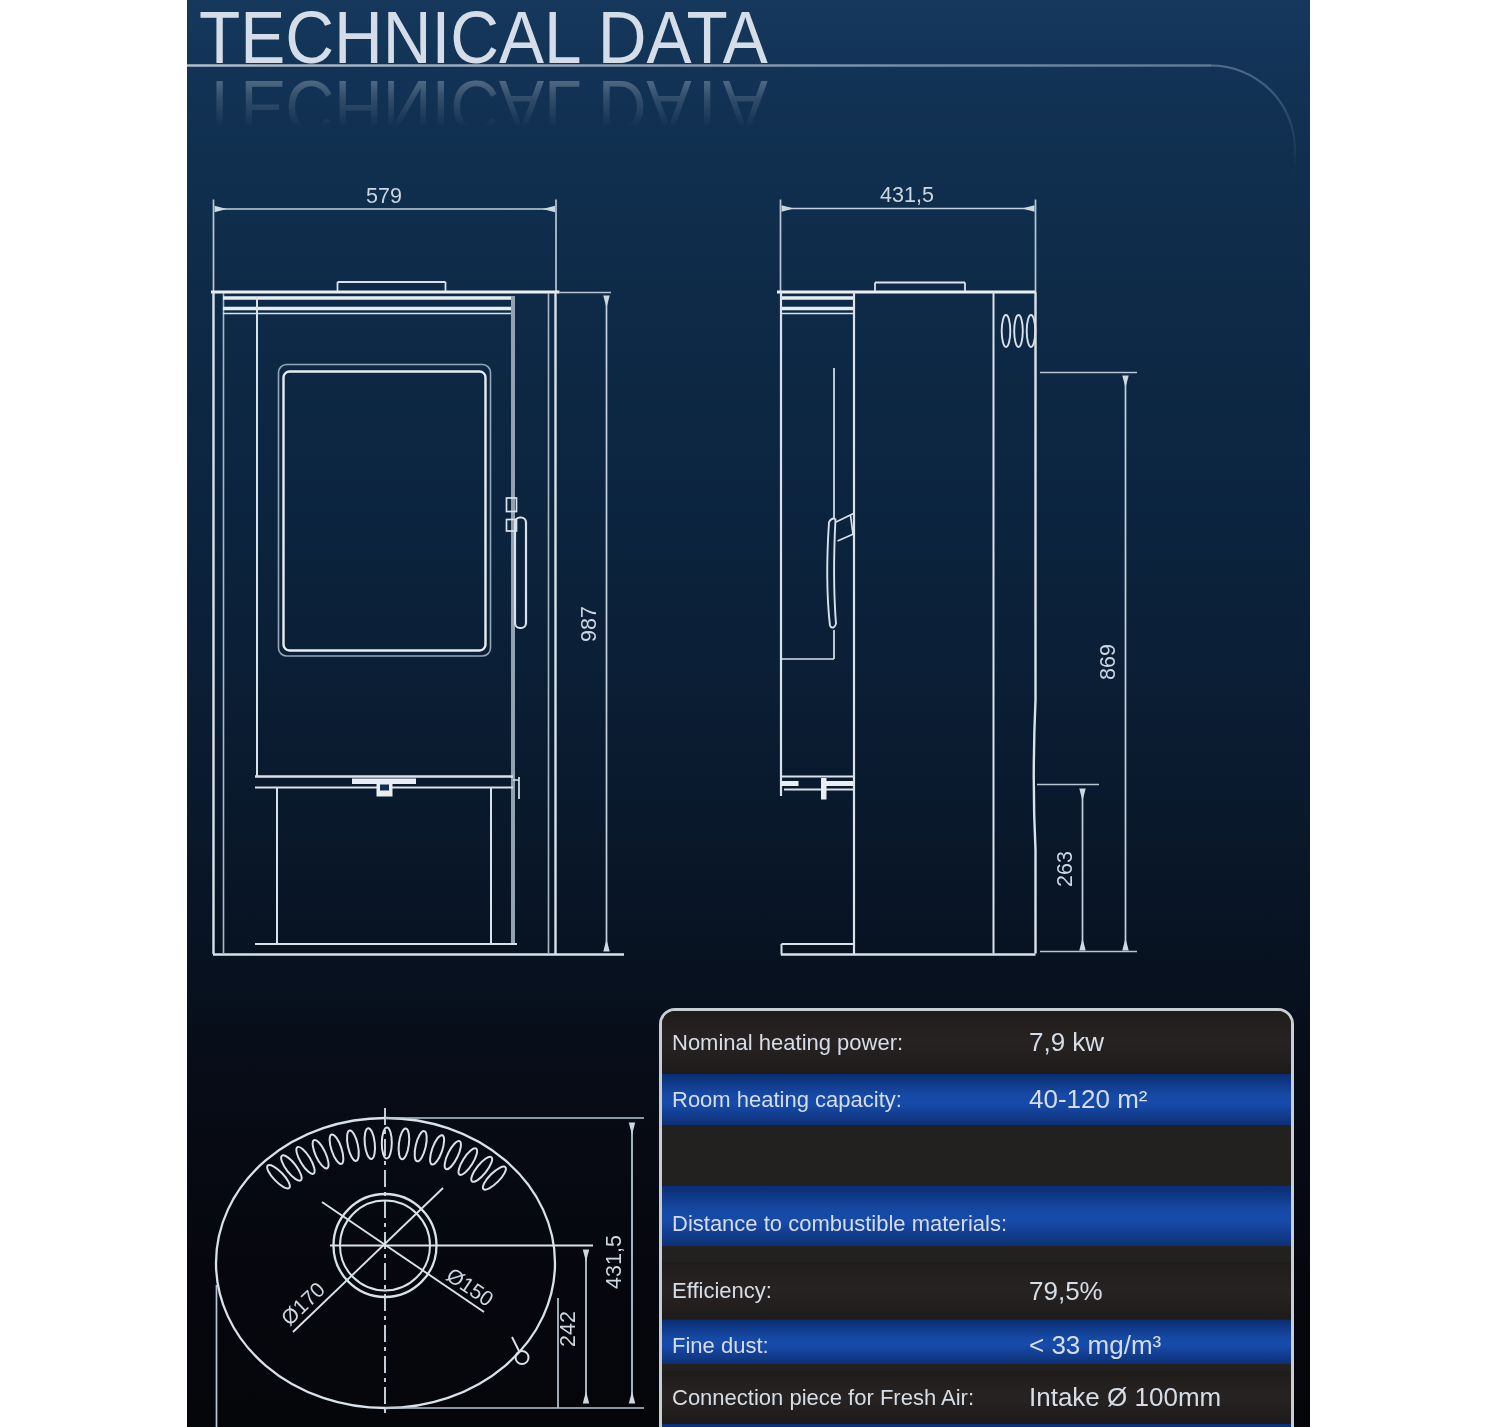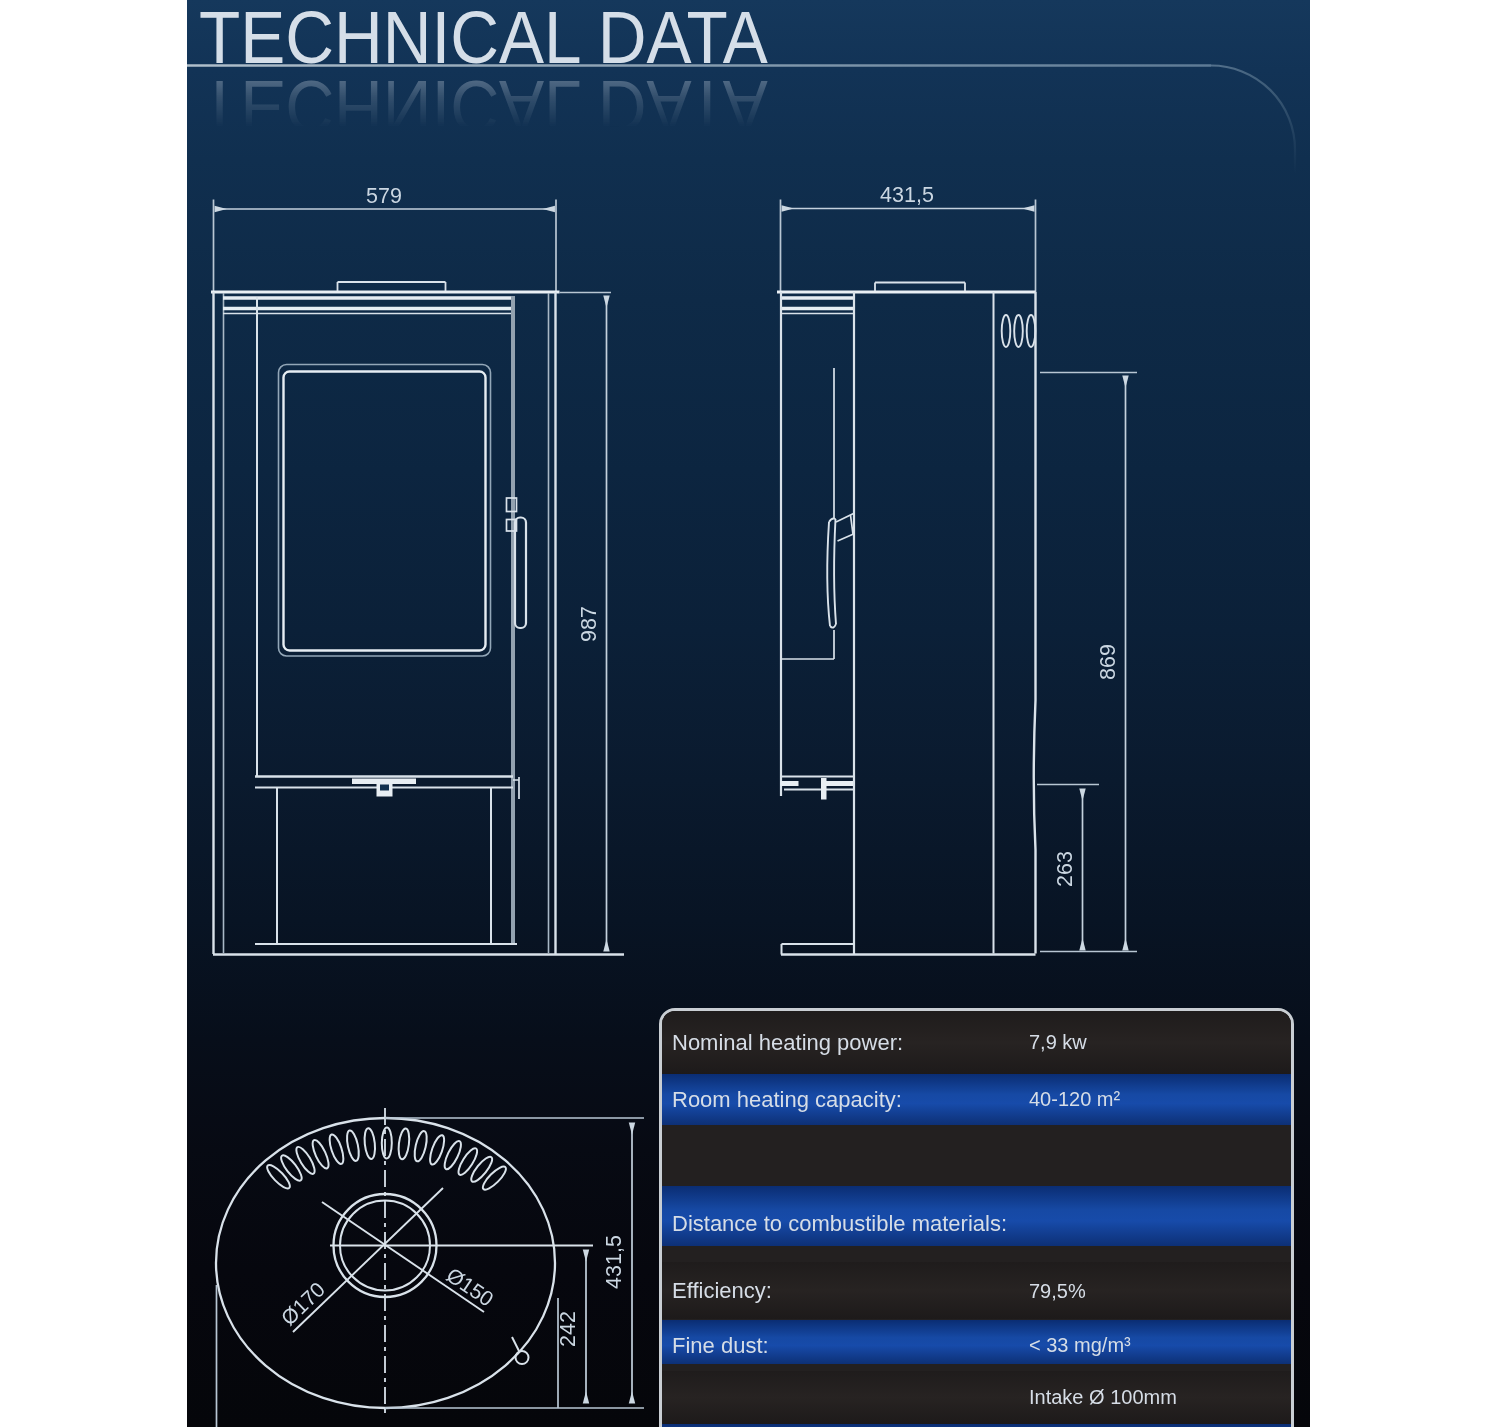--- a/index.html
+++ b/index.html
@@ -16,21 +16,21 @@
  -webkit-mask-image:linear-gradient(to top,rgba(0,0,0,0.42) 0%,rgba(0,0,0,0.17) 38%,rgba(0,0,0,0.0) 78%);
  mask-image:linear-gradient(to top,rgba(0,0,0,0.42) 0%,rgba(0,0,0,0.17) 38%,rgba(0,0,0,0.0) 78%);}
 #dwg{position:absolute;left:0;top:0;}
 
 #tbl{position:absolute;left:472px;top:1008px;width:635px;height:446px;box-sizing:border-box;
  border:3px solid #c9ced3;border-radius:16px;background:#232020;overflow:hidden;}
 .row{position:absolute;left:0;width:629px;}
 .blue{background:linear-gradient(180deg,#0a2d73 0%,#1649a4 40%,#174baa 58%,#0d3076 100%);}
 .dark{background:linear-gradient(180deg,#1f1c1c 0%,#272322 50%,#1d1a1a 100%);}
 .lab{position:absolute;left:10px;font-size:22px;color:#d6dde6;white-space:nowrap;}
-.val{position:absolute;left:367px;font-size:20px;color:#d6dde6;white-space:nowrap;}
+.val{position:absolute;left:367px;font-size:26px;color:#d6dde6;white-space:nowrap;}
 </style>
 </head>
 <body>
 <div id="page">
  <div id="content">
   <div id="titleref">TECHNICAL DATA</div>
   <div id="title">TECHNICAL DATA</div>
   <svg id="dwg" width="1123" height="1427" viewBox="0 0 1123 1427" fill="none">
    <defs>
     <marker id="ar" viewBox="0 0 12 8" refX="11.3" refY="4" markerWidth="13" markerHeight="8.6" orient="auto-start-reverse" markerUnits="userSpaceOnUse">
@@ -194,18 +194,19 @@
         </div>
    <div class="row dark" style="top:251px;height:57px">
           <span class="lab" style="line-height:58px">Efficiency:</span>
           <span class="val" style="line-height:58px">79,5%</span>
         </div>
    <div class="row blue" style="top:309px;height:44px">
           <span class="lab" style="line-height:51px">Fine dust:</span>
           <span class="val" style="line-height:51px">&lt; 33 mg/m³</span>
         </div>
    <div class="row dark" style="top:360px;height:53px">
+          <span class="lab" style="line-height:53px">Connection piece for Fresh Air:</span>
           <span class="val" style="line-height:53px">Intake Ø 100mm</span>
         </div>
    <div class="row blue" style="top:413px;height:33px"></div>
   </div>
  </div>
 </div>
 
 </body></html>

